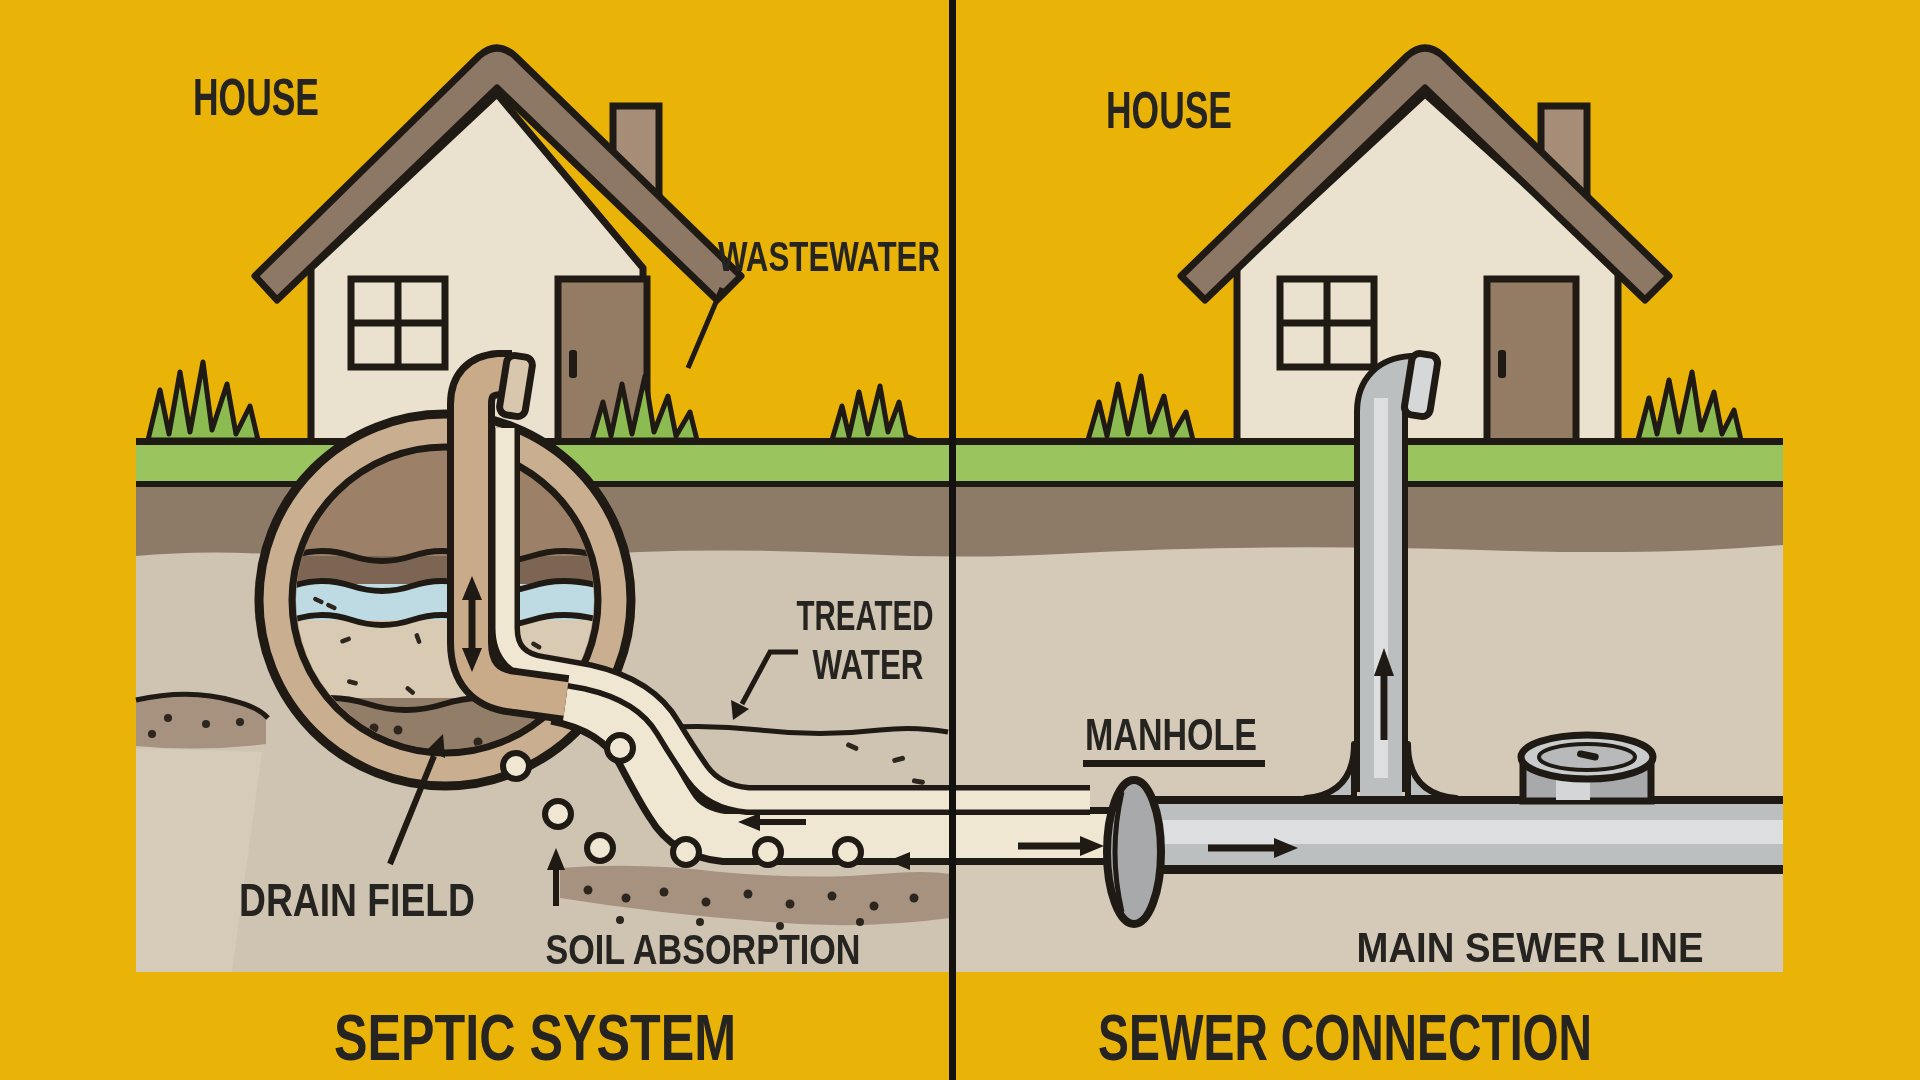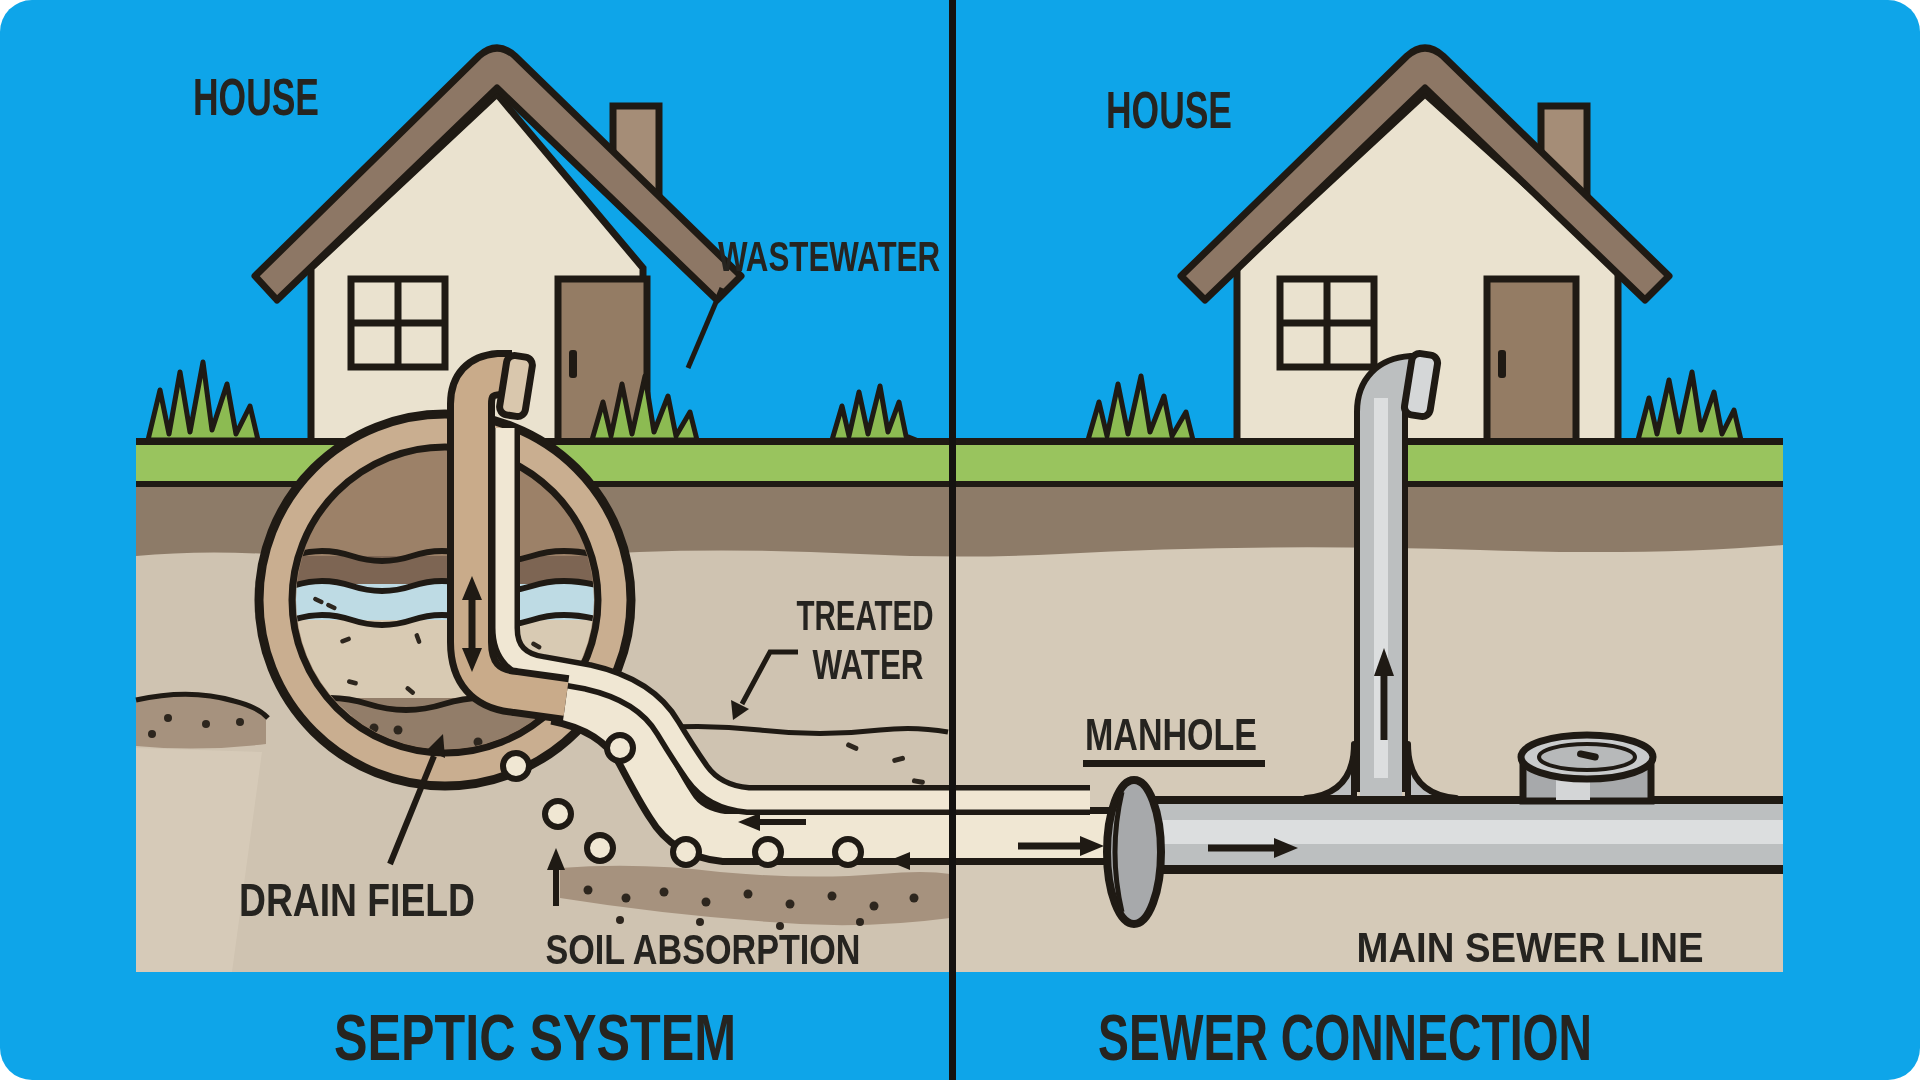--- a/index.html
+++ b/index.html
@@ -1,17 +1,17 @@
 <!DOCTYPE html>
 <html><head>
 <meta charset="utf-8">
 <style>
   html,body{margin:0;padding:0;background:#fff;}
-  #stage{position:relative;width:1920px;height:1080px;background:#0ea5e9;overflow:hidden;
-         font-family:"Liberation Sans", sans-serif;border-radius:32px;}
+  #stage{position:relative;width:1920px;height:1080px;background:#eab308;overflow:hidden;
+         font-family:"Liberation Sans", sans-serif;}
   svg{position:absolute;left:0;top:0;}
   text{font-family:"Liberation Sans", sans-serif;font-weight:700;fill:#262420;}
 </style>
 </head>
 <body>
 
 <div id="stage">
 <svg width="1920" height="1080" viewBox="0 0 1920 1080">
   <defs>
     <clipPath id="tankClip">

